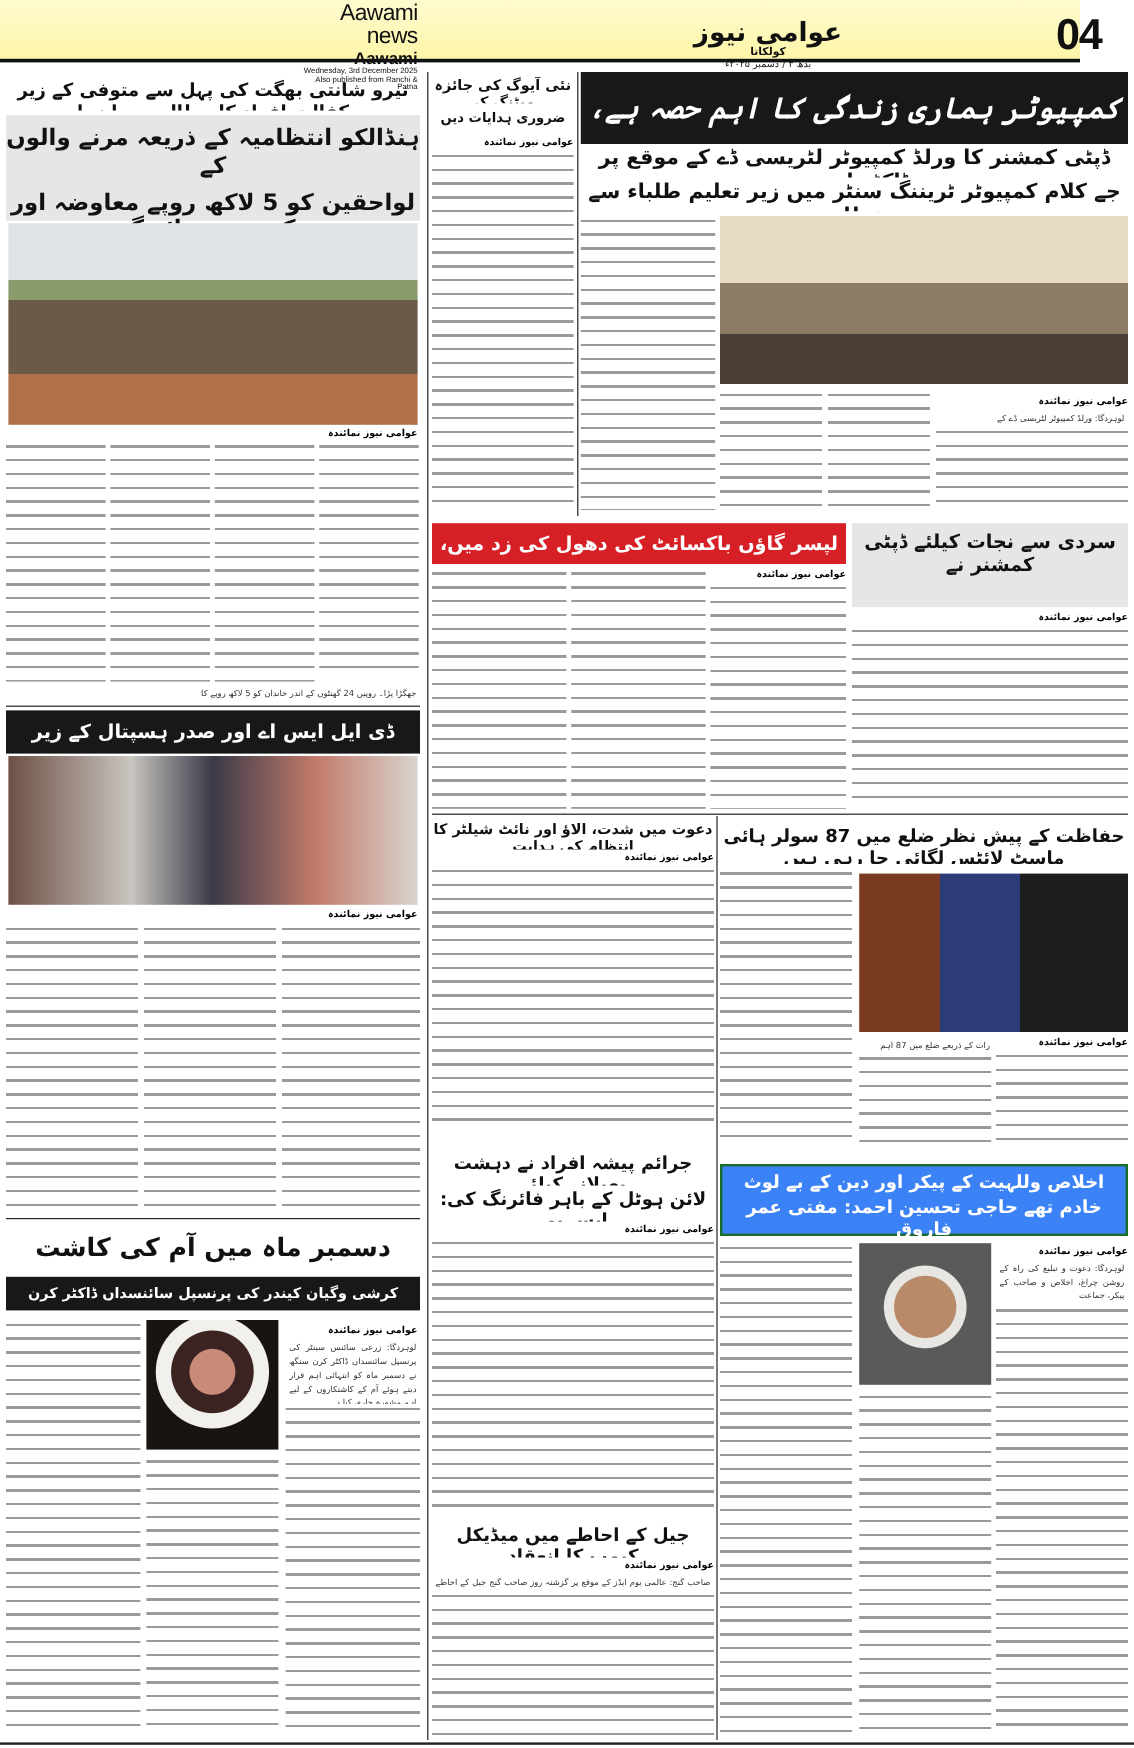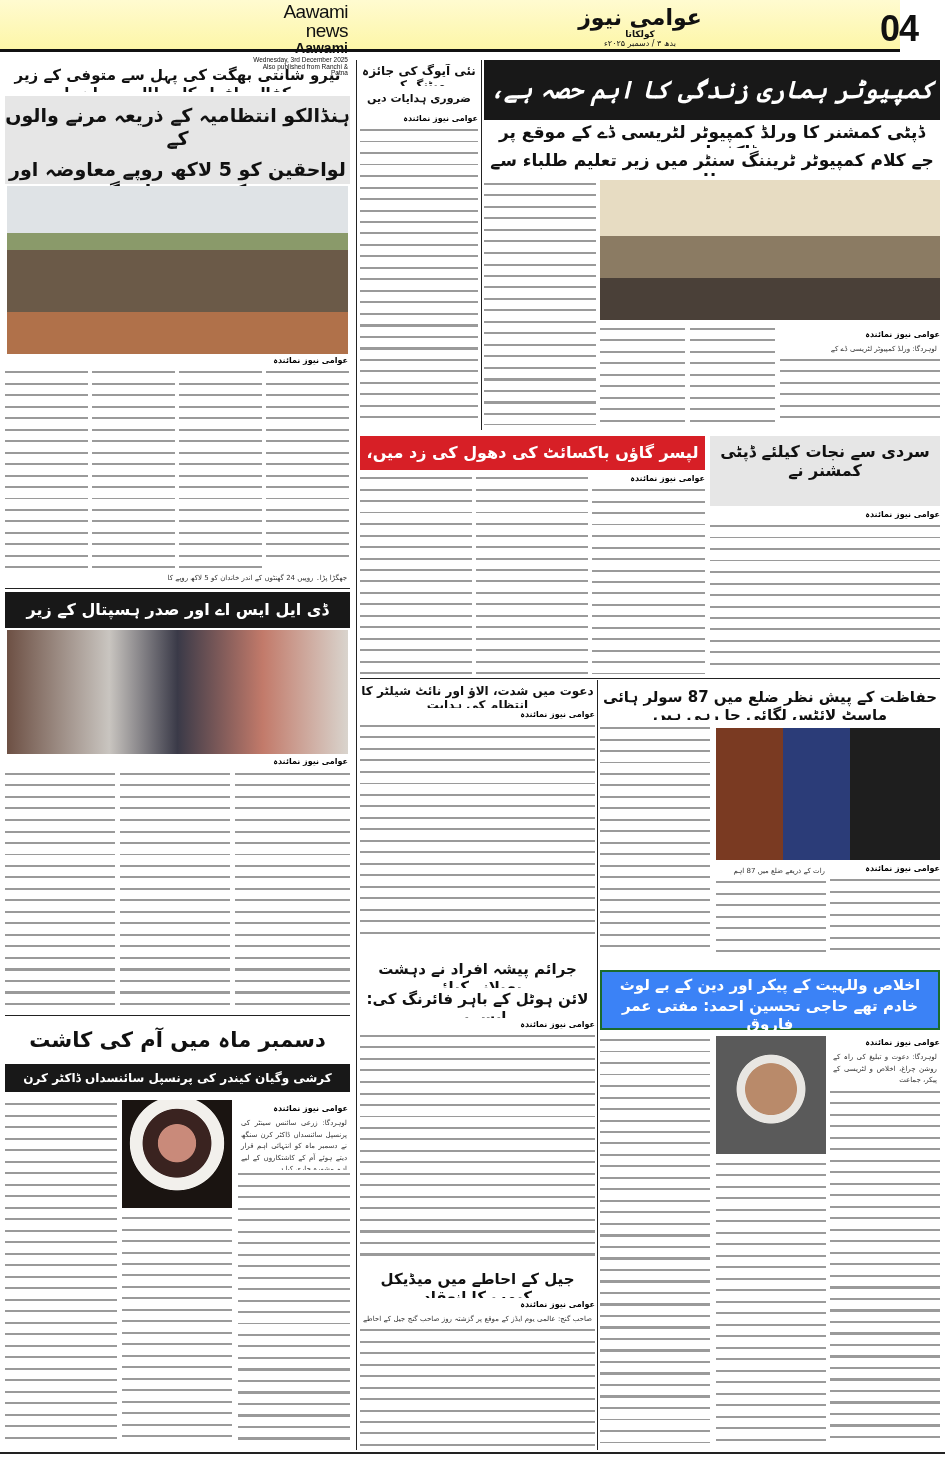--- a/index.html
+++ b/index.html
@@ -5,21 +5,21 @@
 *{box-sizing:border-box;margin:0;padding:0}
 body{width:945px;height:1457px;background:#fff;font-family:"DejaVu Sans",sans-serif;position:relative;overflow:hidden;color:#111}
 .abs{position:absolute}
 .masthead{left:0;top:0;width:900px;height:52px;background:linear-gradient(#fffbd0,#fdf6a8);border-bottom:3px solid #111}
 .mast-en{left:248px;top:2px;width:100px;text-align:right;font-family:"Liberation Sans",sans-serif;line-height:1}
 .mast-en .t1{font-size:19px;letter-spacing:-0.5px;font-weight:normal}
 .mast-en .t2{font-size:14px;font-weight:bold;margin-top:1px}
 .mast-en .t3{font-size:6.5px;margin-top:2px}
 .mast-en .t4{font-size:6.5px}
 .section-pill{left:366px;top:5px;width:150px;height:42px;background:#e8202a;border-radius:21px;color:#fff;font-size:22px;font-weight:bold;display:flex;align-items:center;justify-content:center;direction:rtl}
-.mast-ur{left:555px;top:6px;width:170px;text-align:center;direction:rtl;line-height:1.1}
+.mast-ur{left:555px;top:16px;width:170px;text-align:center;direction:rtl;line-height:1.1}
 .mast-ur .u1{font-size:22px;font-weight:bold}
 .mast-ur .u2{font-size:9px;font-weight:bold}
 .mast-ur .u3{font-size:8px}
 .page-num{left:880px;top:8px;font-family:"Liberation Sans",sans-serif;font-size:36px;font-weight:bold;letter-spacing:-1px}
 .urdu{direction:rtl;text-align:center;font-family:"DejaVu Sans",sans-serif}
 .hl{font-weight:bold;line-height:1.2;overflow:hidden}
 .black-band{background:#181818;color:#fff}
 .red-band{background:#d71f26;color:#fff}
 .green-band{background:#3b82f6;color:#fff;border:2px solid #1b6b2d}
 .grey-band{background:#e6e6e6}
@@ -138,16 +138,16 @@
 <div class="abs rule" style="left:597px;top:680px;width:1px;height:770px;"></div>
 
 <div class="abs green-band" style="left:600px;top:970px;width:340px;height:60px;">
   <div class="urdu hl" style="font-size:15px;padding-top:4px;">اخلاص وللہیت کے پیکر اور دین کے بے لوث</div>
   <div class="urdu hl" style="font-size:15px;padding-top:3px;">خادم تھے حاجی تحسین احمد: مفتی عمر فاروق</div>
 </div>
 <div class="abs lines" style="left:600px;top:1036px;width:110px;height:410px;"></div>
 <div class="abs photo" style="left:716px;top:1036px;width:110px;height:118px;background:radial-gradient(circle at 50% 45%,#b98a6a 0 30%,#e8e6e2 31% 40%,#5a5a5a 41%);"></div>
 <div class="abs lines" style="left:716px;top:1160px;width:110px;height:286px;"></div>
 <div class="abs byline" style="left:830px;top:1038px;width:110px;">عوامی نیوز نمائندہ</div>
-<div class="abs body-text" style="left:830px;top:1050px;width:110px;height:36px;">لوہردگا: دعوت و تبلیغ کی راہ کے روشن چراغ، اخلاص و لٹریسی کے پیکر، جماعت</div>
+<div class="abs body-text" style="left:830px;top:1050px;width:110px;height:36px;">لوہردگا: دعوت و تبلیغ کی راہ کے روشن چراغ، اخلاص و صاحب کے پیکر، جماعت</div>
 <div class="abs lines" style="left:830px;top:1088px;width:110px;height:358px;"></div>
 
 <div class="abs rule" style="left:0;top:1452px;width:945px;height:2px;"></div>
 
 </body></html>

